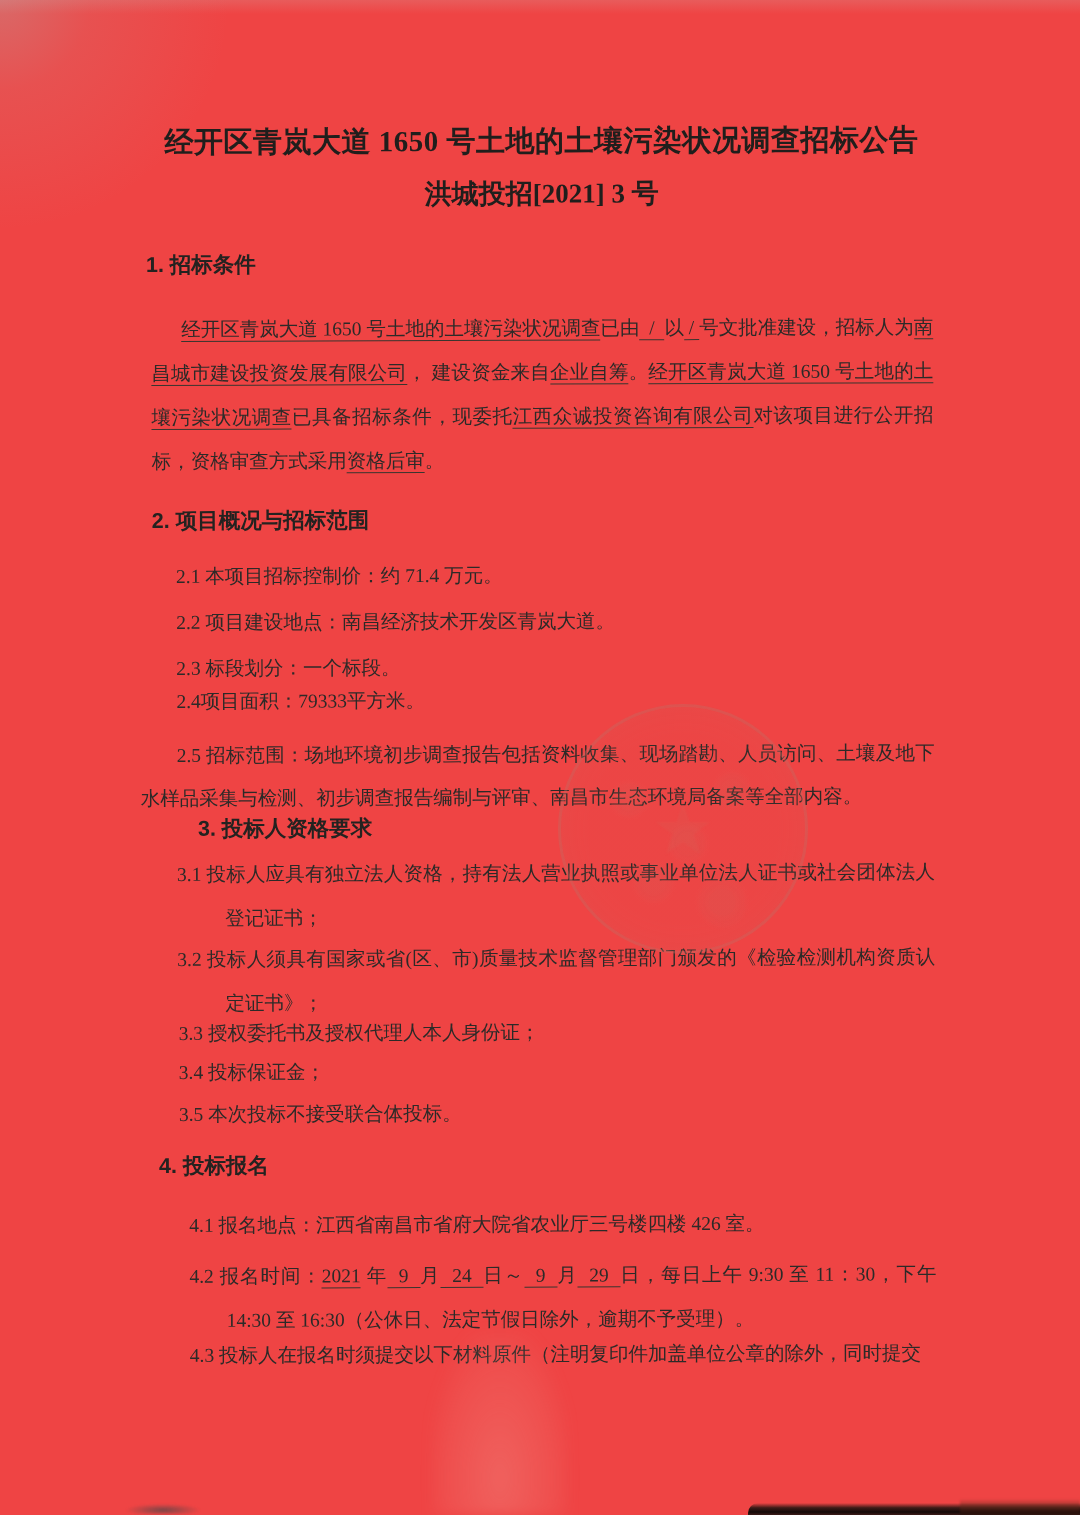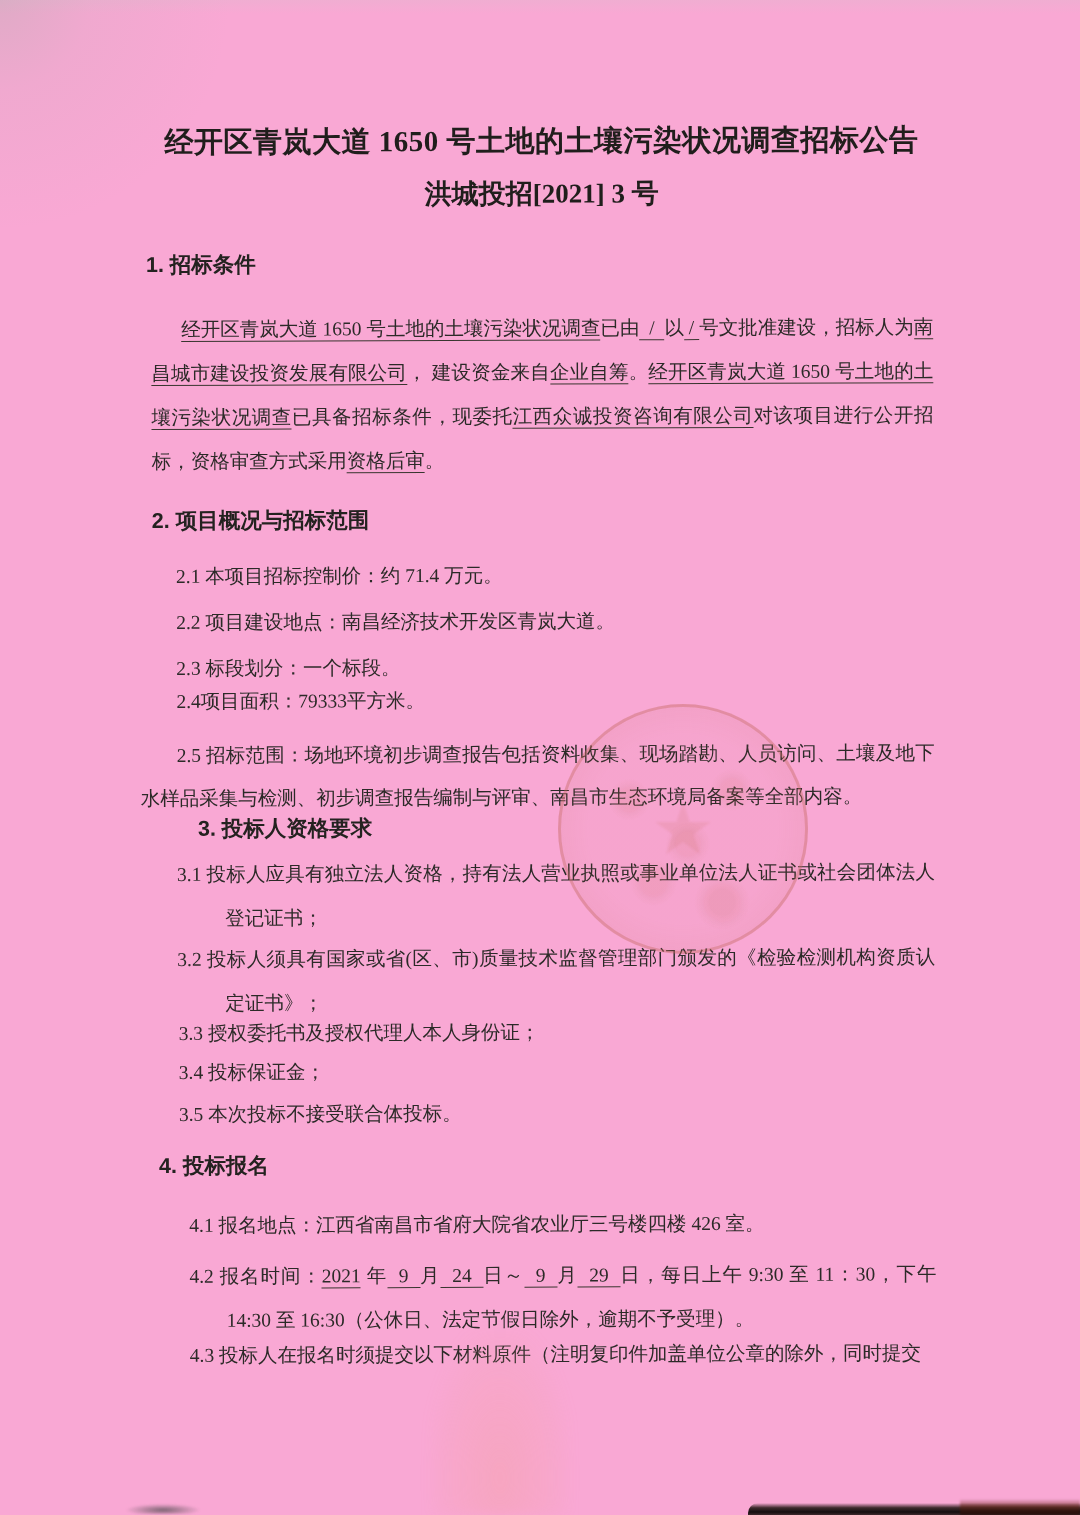--- a/index.html
+++ b/index.html
@@ -1,18 +1,18 @@
 <!DOCTYPE html>
 <html><head>
 <meta charset="utf-8">
 <style>
   html,body { margin:0; padding:0; background:#e9e9e9; }
   .page {
     position:relative; width:1080px; height:1515px; margin:0 auto;
-    background:#f9a8d4; overflow:hidden;
+    background:#ef4444; overflow:hidden;
     font-family:"Liberation Serif","DejaVu Serif",serif;
     color:#2c2a28;
   }
   .vignette {
     position:absolute; inset:0; pointer-events:none;
     background:
       radial-gradient(circle at 0% 0%, rgba(175,175,172,0.35) 0, rgba(175,175,172,0.12) 90px, rgba(175,175,172,0) 230px),
       linear-gradient(180deg, rgba(200,200,198,0.18) 0, rgba(200,200,198,0) 14px);
   }
   .content {

